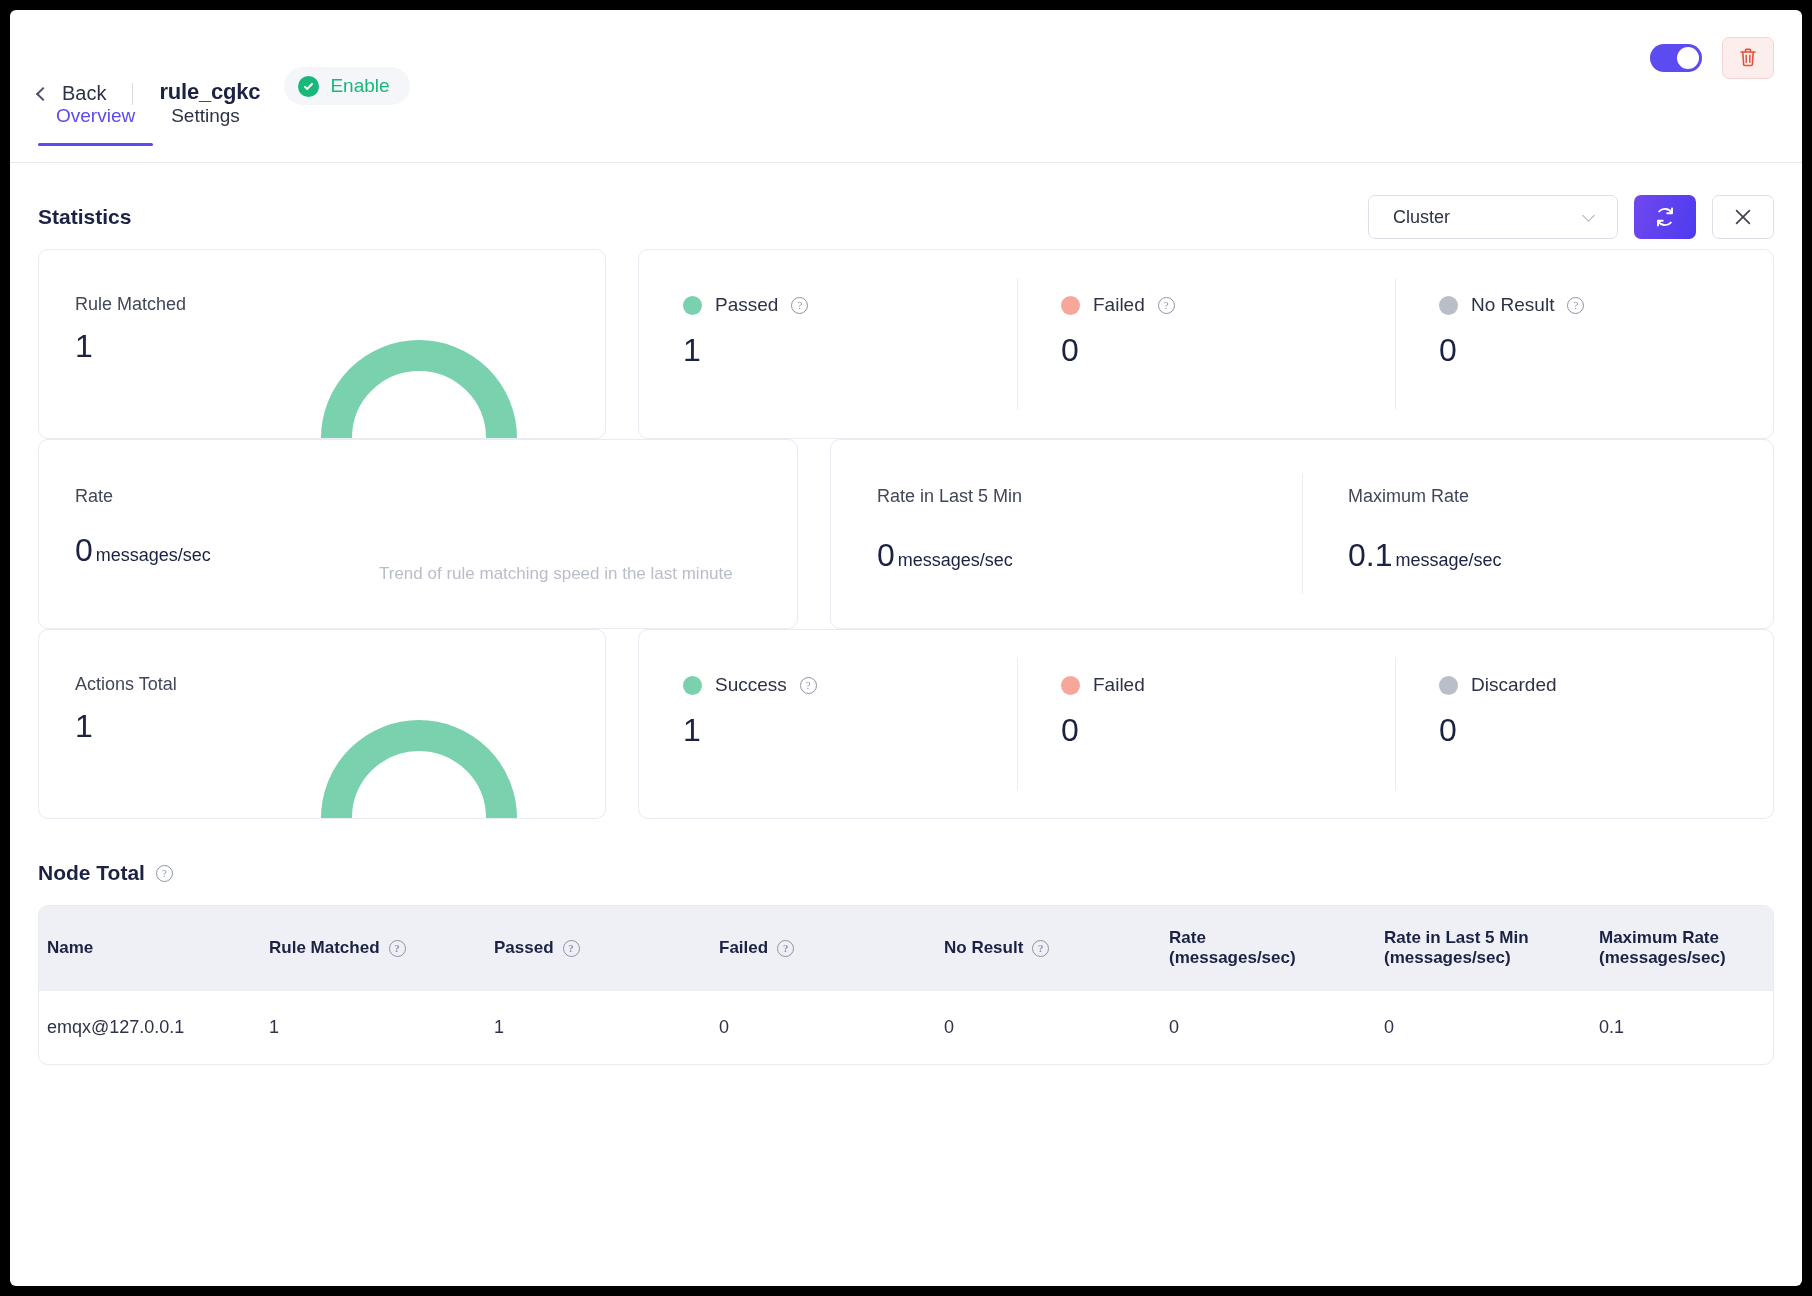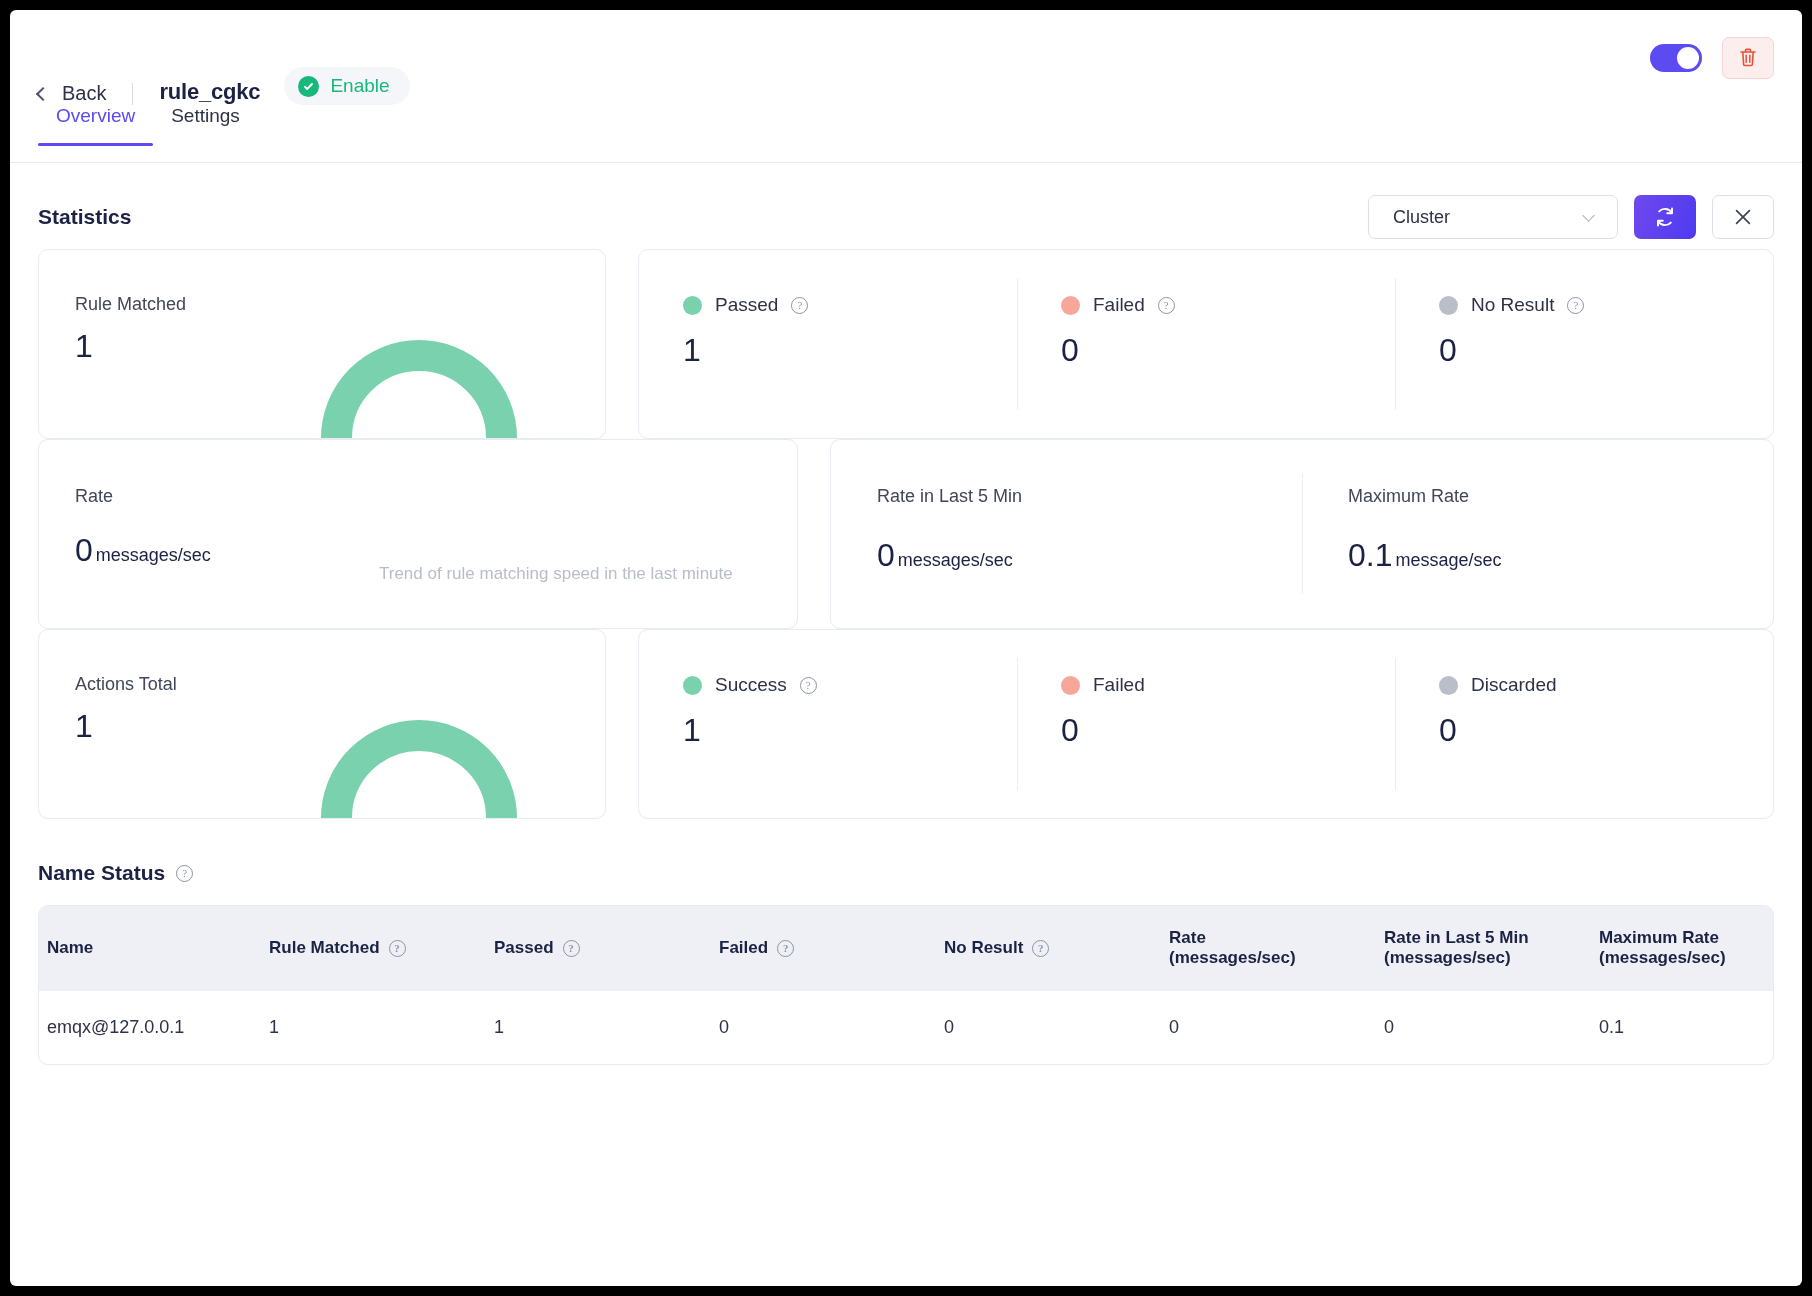--- a/index.html
+++ b/index.html
@@ -515,21 +515,21 @@
           <div class="tri-top">
             <span class="dot" style="background:#b9bec9"></span>
             <span class="tri-label">Discarded</span>
           </div>
           <div class="tri-value">0</div>
         </div>
       </div>
     </div>
 
     <div class="section-head">
-      <span class="section-title">Name Status</span>
+      <span class="section-title">Node Total</span>
       <span class="help-icon">?</span>
     </div>
 
     <div class="table-wrap">
       <table>
         <thead>
           <tr>
             <th class="col-name">
               <div class="th-in">
                 <span>Name</span>

